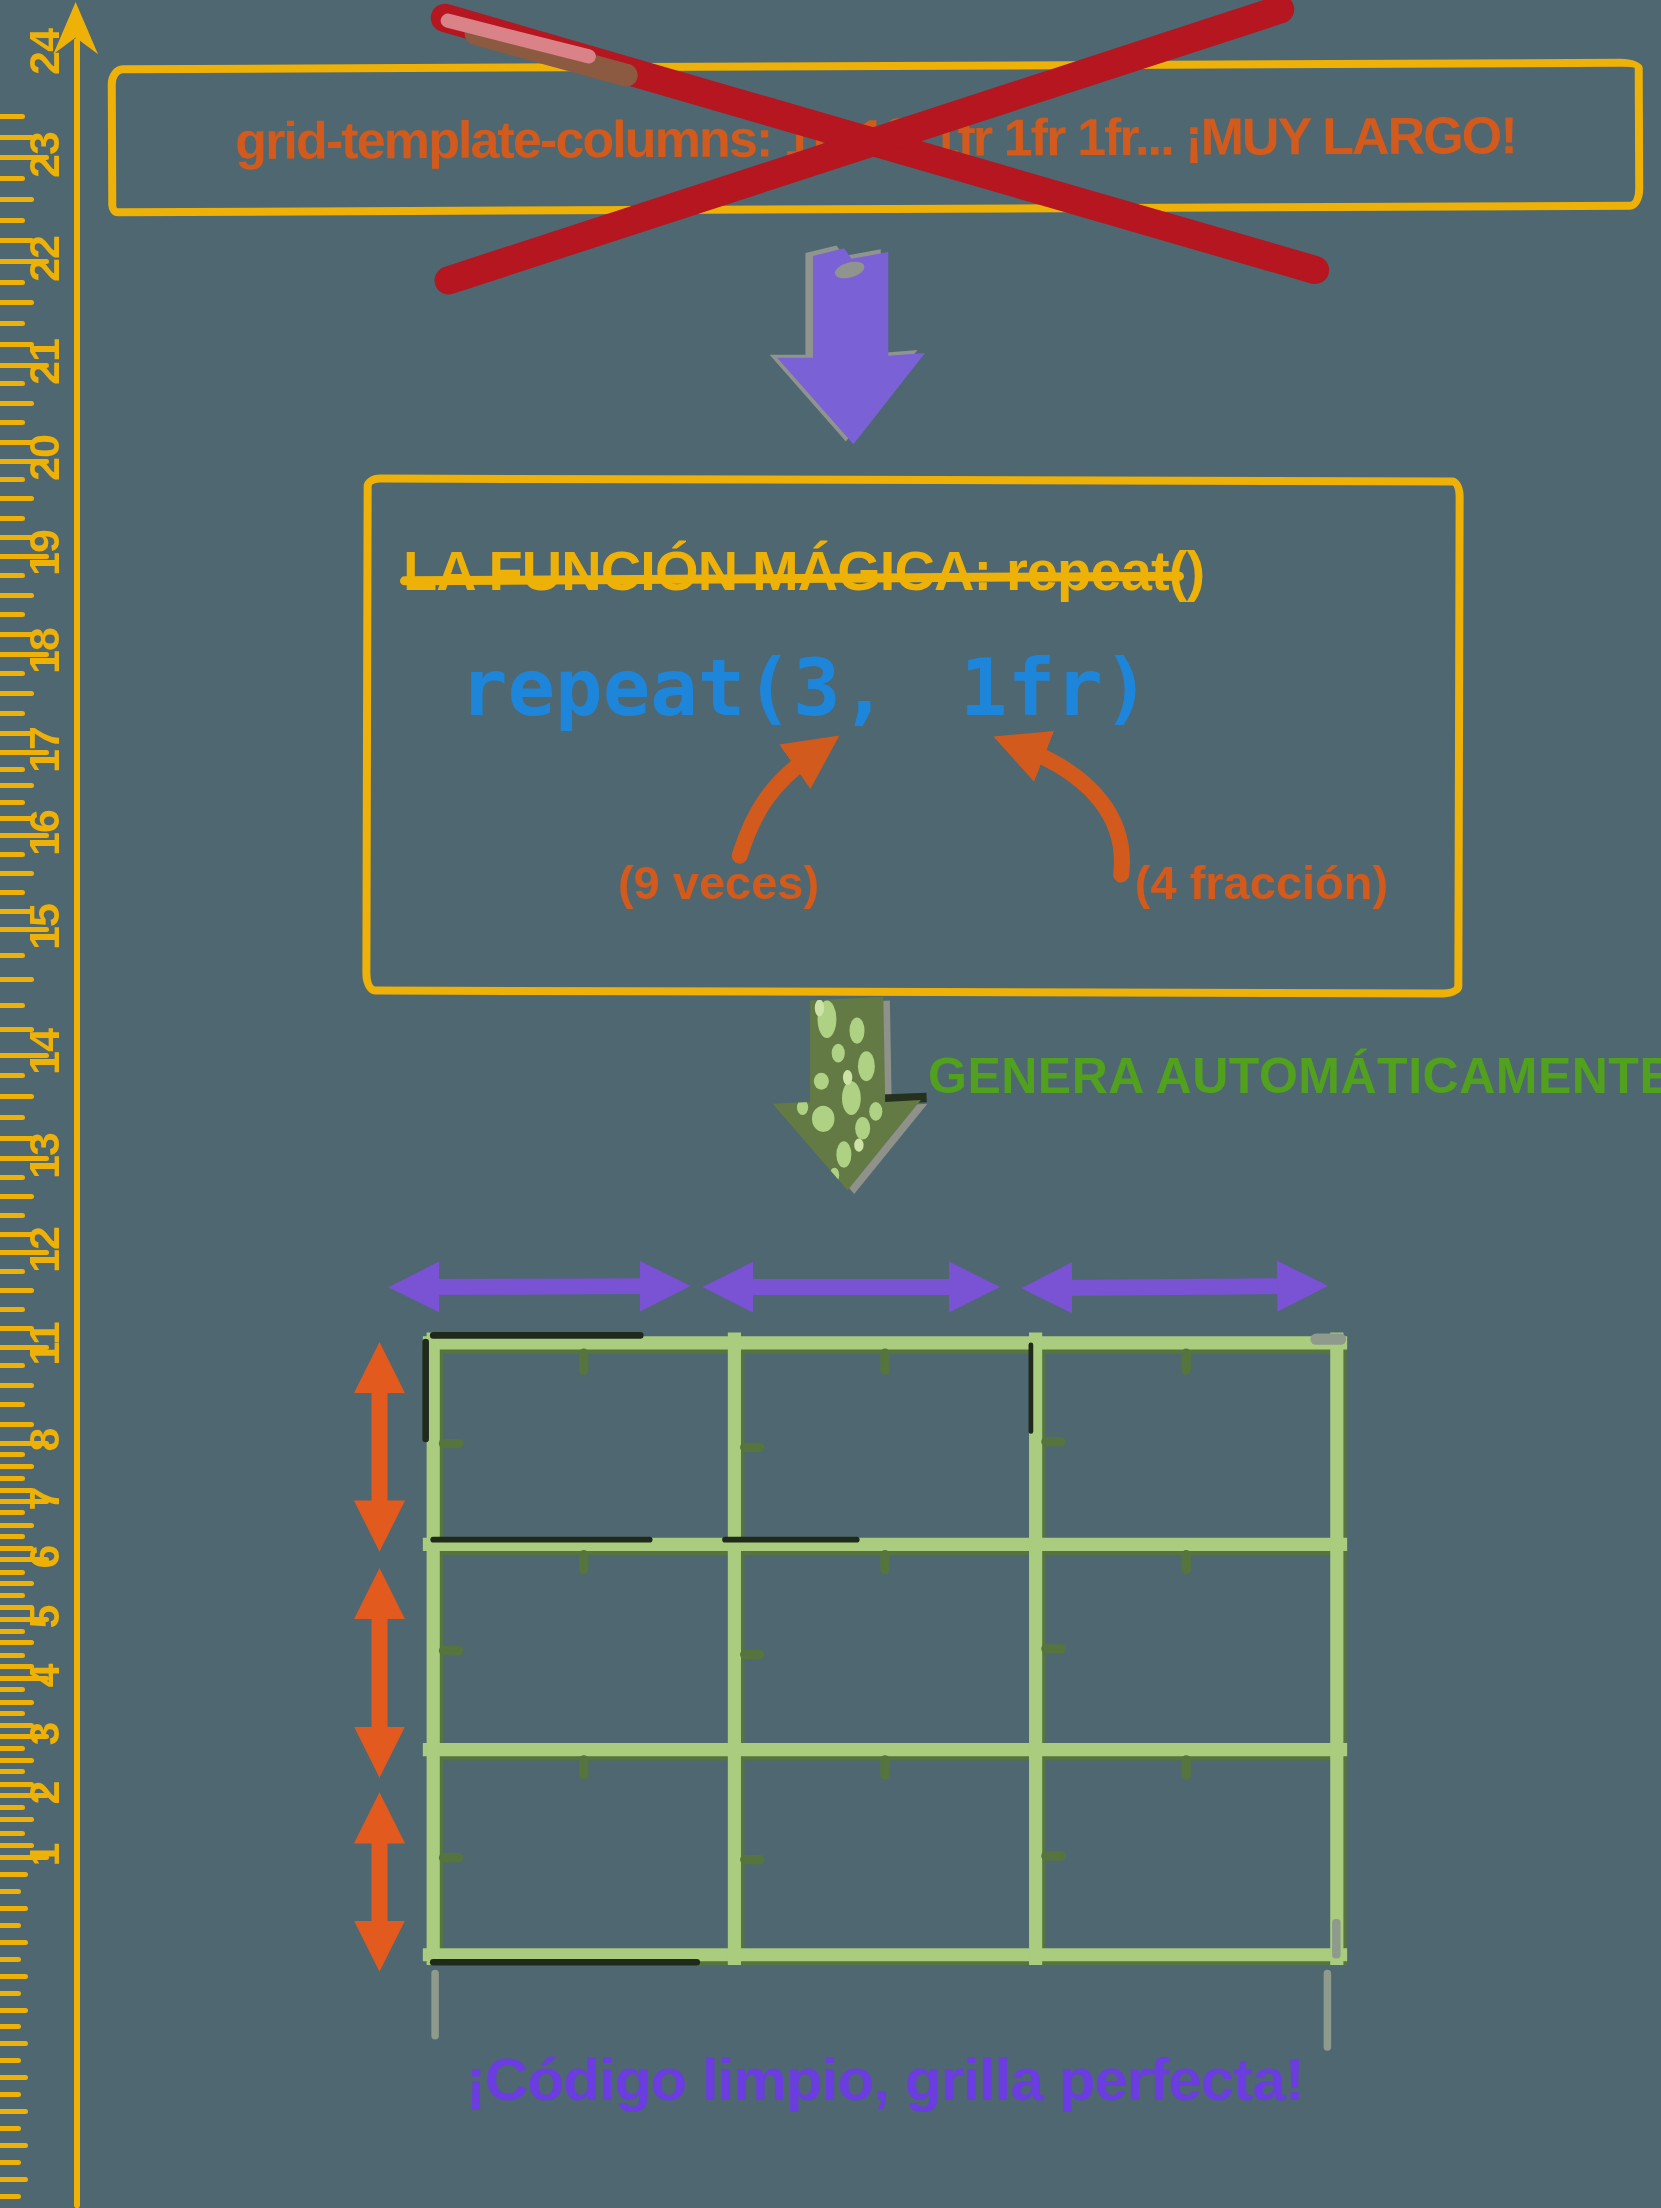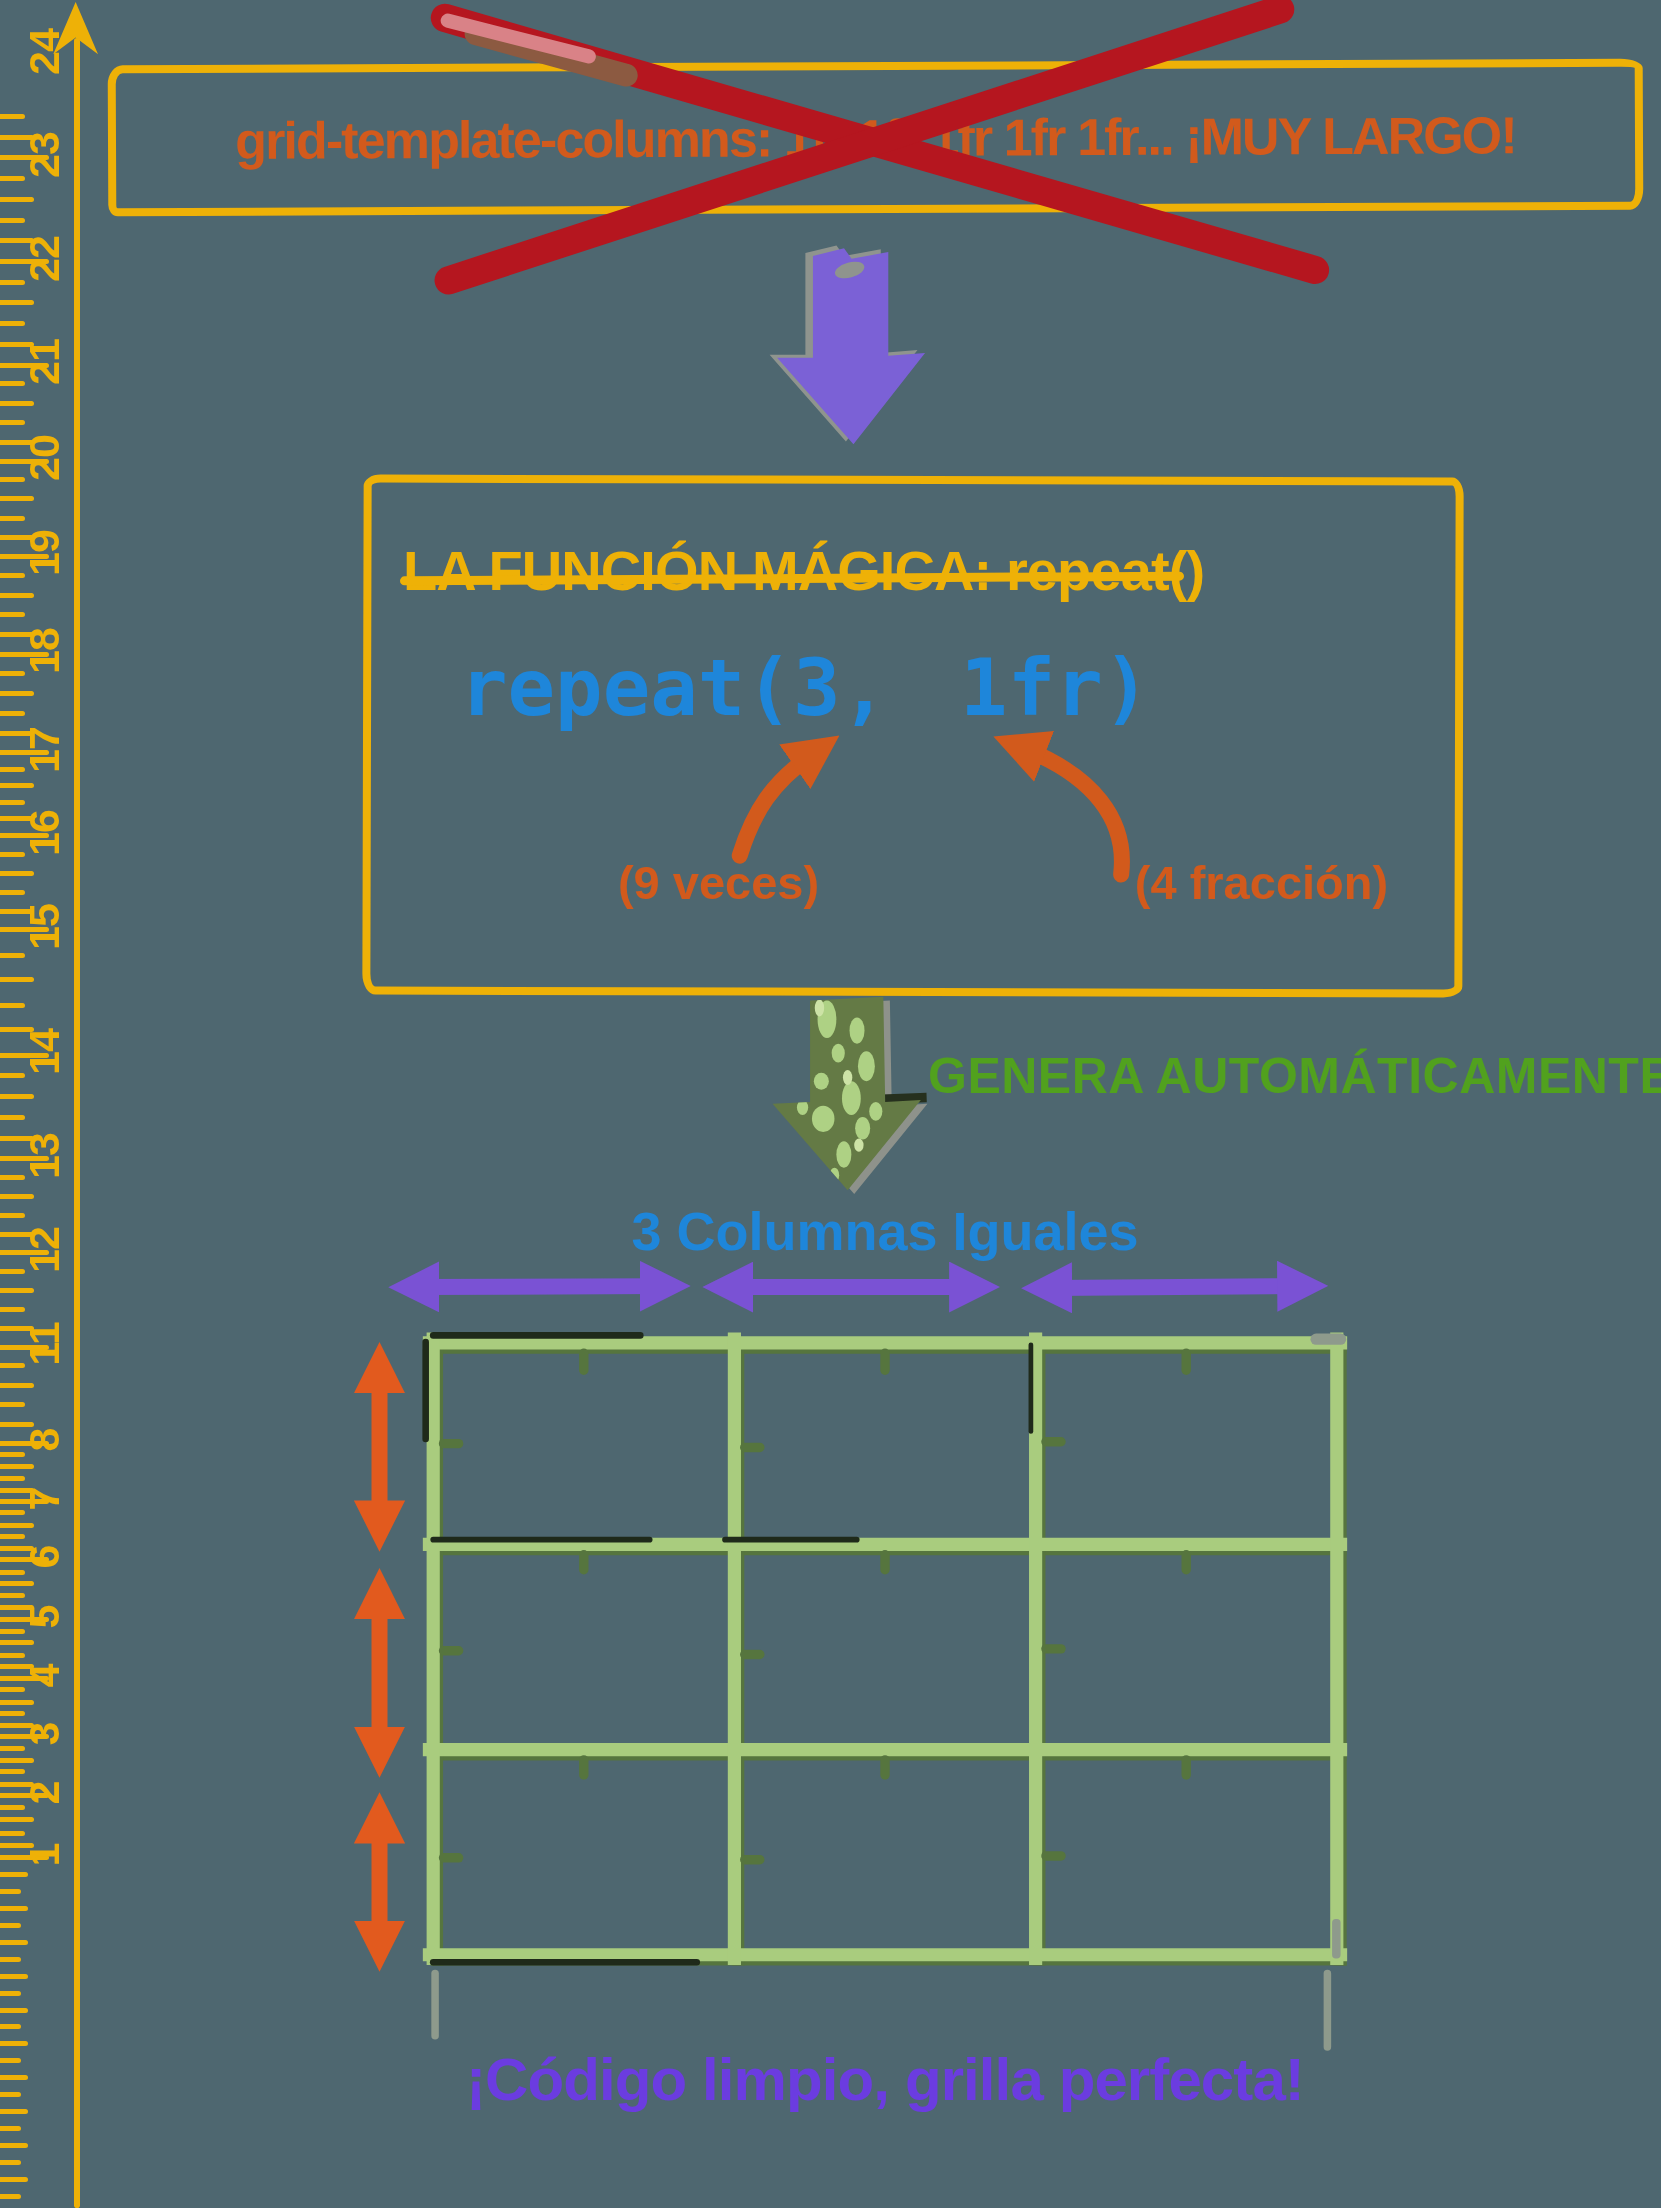--- a/index.html
+++ b/index.html
@@ -265,21 +265,20 @@
       <ellipse cx="84" cy="178" rx="8" ry="14"></ellipse>
       <ellipse cx="74" cy="200" rx="5" ry="8"></ellipse>
       <ellipse cx="58" cy="22" rx="5" ry="9" fill="#cde3a6"></ellipse>
       <ellipse cx="88" cy="96" rx="5" ry="8" fill="#cde3a6"></ellipse>
       <ellipse cx="100" cy="168" rx="5" ry="7" fill="#cde3a6"></ellipse>
     </g>
   </svg>
 
   <div class="abs generates nowrap">GENERA AUTOMÁTICAMENTE</div>
 
-  <div class="abs columns-caption ctr nowrap">3 Columnas Iguales</div>
 
   <svg class="abs" style="left:377px;top:1258px;" width="970" height="60" viewBox="0 0 1030 64">
     <defs>
       <marker id="m-purple" markerWidth="3.2" markerHeight="3.2" refX="1.3" refY="1.6" orient="auto-start-reverse" markerUnits="strokeWidth">
         <path d="M0,0 L3.2,1.6 L0,3.2 Z" fill="#7a52d4"></path>
       </marker>
     </defs>
     <line x1="42" y1="31" x2="300" y2="30" stroke="#7a52d4" stroke-width="17" marker-start="url(#m-purple)" marker-end="url(#m-purple)"></line>
     <line x1="377" y1="31" x2="630" y2="31" stroke="#7a52d4" stroke-width="17" marker-start="url(#m-purple)" marker-end="url(#m-purple)"></line>
     <line x1="717" y1="32" x2="980" y2="30" stroke="#7a52d4" stroke-width="17" marker-start="url(#m-purple)" marker-end="url(#m-purple)"></line>

